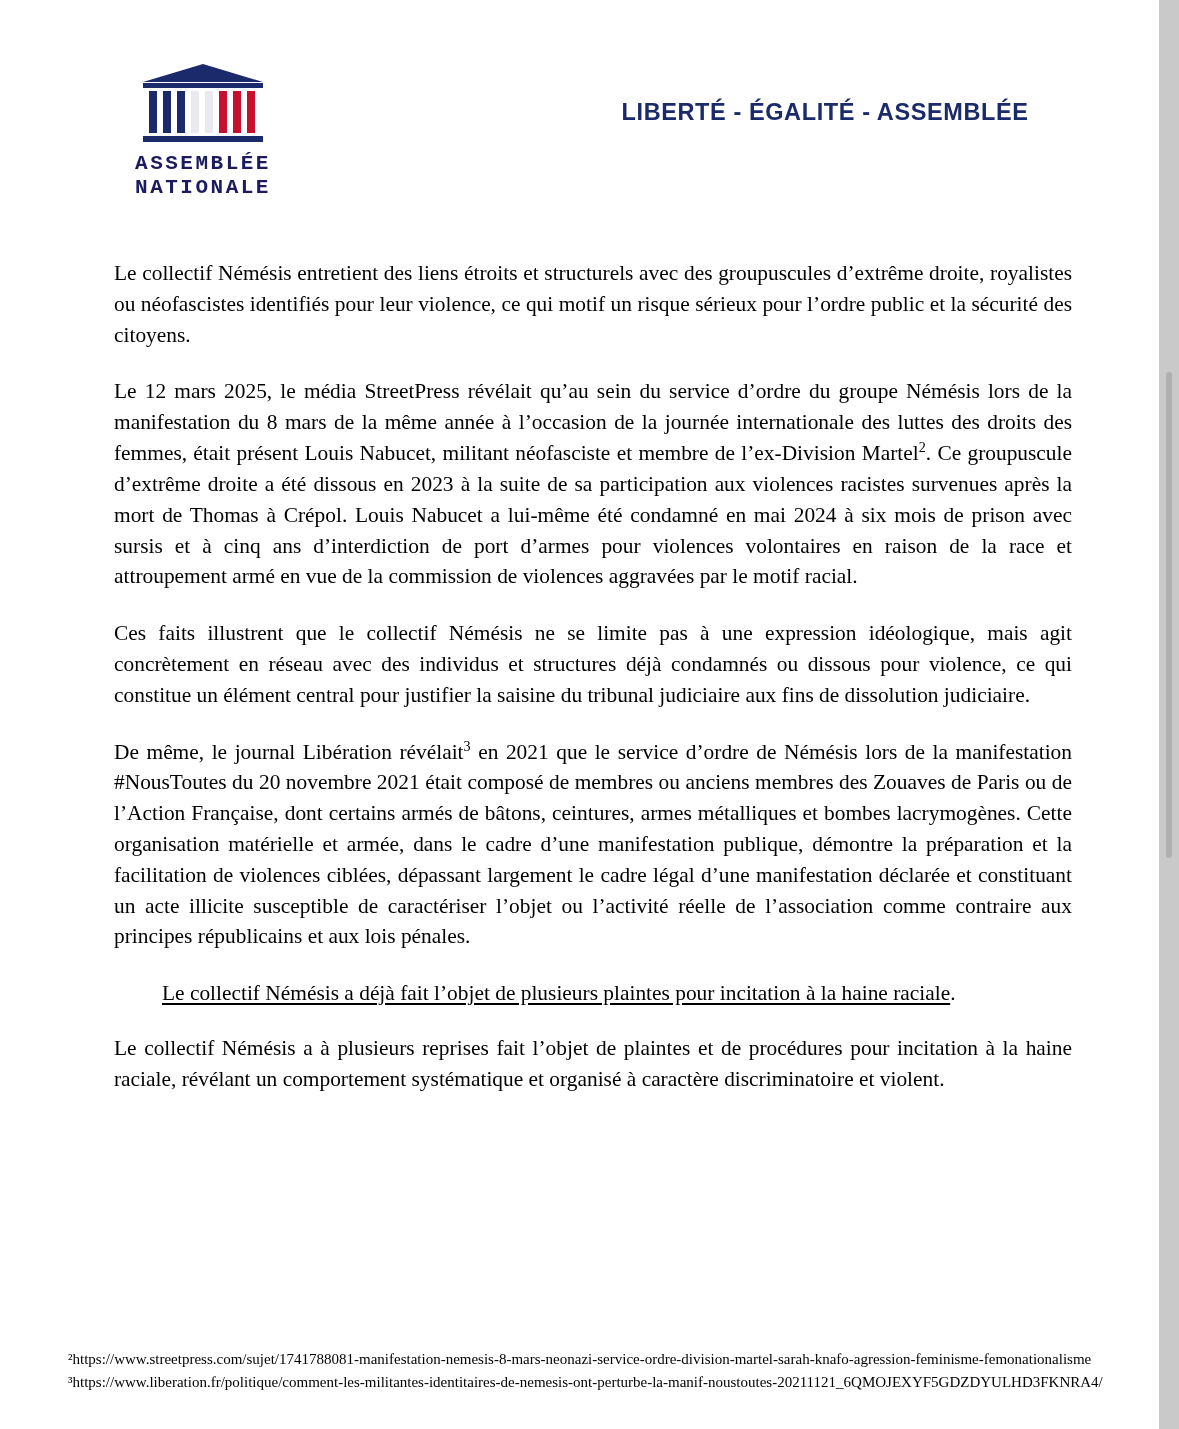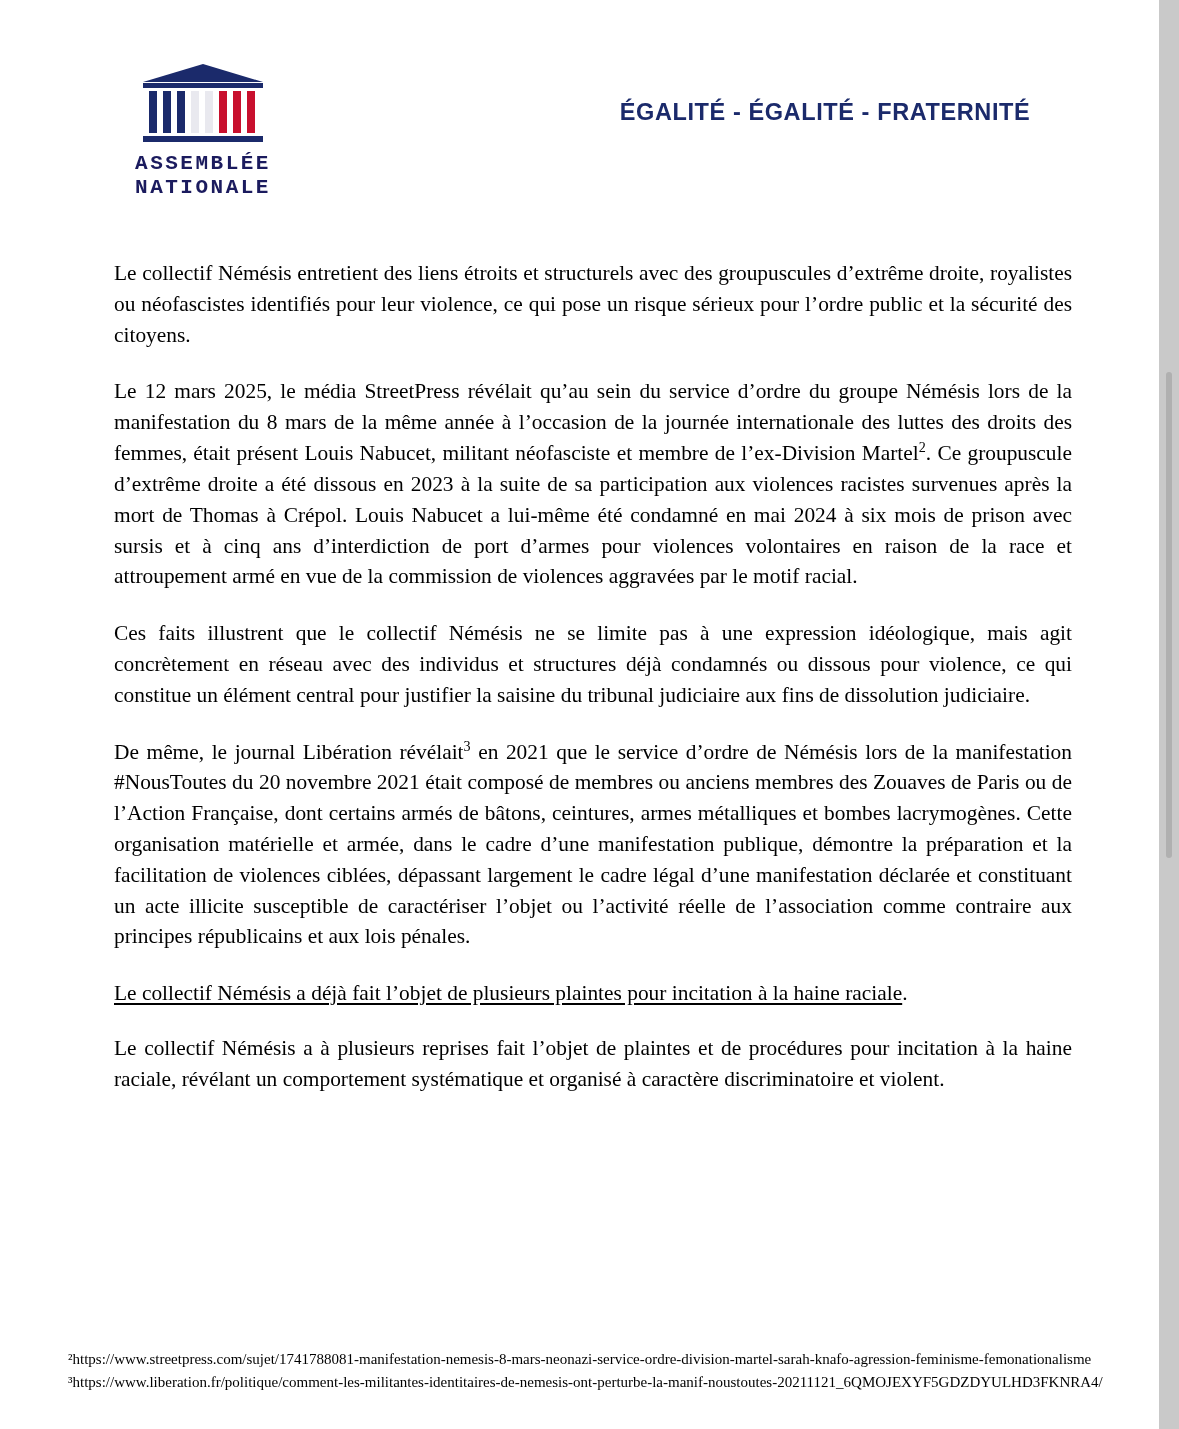--- a/index.html
+++ b/index.html
@@ -82,21 +82,21 @@
     color: #000;
     font-size: 21.4px;
     line-height: 1.44;
     text-align: justify;
   }
   .content p {
     margin: 0 0 26px 0;
     text-align: justify;
     text-justify: inter-word;
   }
-  .content p.tight { margin-bottom: 24px; }
+  .content p.tight { margin-bottom: 24px; margin-left: 48px; }
   .heading-u {
     text-decoration: underline;
     text-underline-offset: 3px;
   }
   .it { }
   sup { font-size: 0.66em; vertical-align: super; line-height: 0; }
   
   .footnotes {
     position: absolute;
     left: 68px;
@@ -160,28 +160,28 @@
           <rect x="20" y="78" width="120" height="6" fill="#1b2a6b"></rect>
         </svg>
       </div>
       <div class="logo-text">
         <div>ASSEMBLÉE</div>
         <div>NATIONALE</div>
       </div>
     </div>
 
     <div class="rf-block">
-      <div class="rf-sub">ÉGALITÉ - ÉGALITÉ - FRATERNITÉ</div>
+      <div class="rf-sub">LIBERTÉ - ÉGALITÉ - ASSEMBLÉE</div>
     </div>
   </div>
 
   <div class="content">
 
 
-    <p>Le collectif Némésis entretient des liens étroits et structurels avec des groupuscules d’extrême droite, royalistes ou néofascistes identifiés pour leur violence, ce qui pose un risque sérieux pour l’ordre public et la sécurité des citoyens.</p>
+    <p>Le collectif Némésis entretient des liens étroits et structurels avec des groupuscules d’extrême droite, royalistes ou néofascistes identifiés pour leur violence, ce qui motif un risque sérieux pour l’ordre public et la sécurité des citoyens.</p>
 
     <p>
       <span>Le 12 mars 2025, le média StreetPress révélait qu’au sein du service d’ordre du groupe Némésis lors de la manifestation du 8 mars de la même année à l’occasion de la journée internationale des luttes des droits des femmes, était présent Louis Nabucet, militant néofasciste et membre de l’ex-Division Martel</span><sup>2</sup><span>. Ce groupuscule d’extrême droite a été dissous en 2023 à la suite de sa participation aux violences racistes survenues après la mort de Thomas à Crépol. Louis Nabucet a lui-même été condamné en mai 2024 à six mois de prison avec sursis et à cinq ans d’interdiction de port d’armes pour violences volontaires en raison de la race et attroupement armé en vue de la commission de violences aggravées par le motif racial.</span>
     </p>
 
     <p>Ces faits illustrent que le collectif Némésis ne se limite pas à une expression idéologique, mais agit concrètement en réseau avec des individus et structures déjà condamnés ou dissous pour violence, ce qui constitue un élément central pour justifier la saisine du tribunal judiciaire aux fins de dissolution judiciaire.</p>
 
     <p>
       <span>De même, le journal </span><span class="it">Libération</span><span> révélait</span><sup>3</sup><span> en 2021 que le service d’ordre de Némésis lors de la manifestation #NousToutes du 20 novembre 2021 était composé de membres ou anciens membres des Zouaves de Paris ou de l’Action Française, dont certains armés de bâtons, ceintures, armes métalliques et bombes lacrymogènes. Cette organisation matérielle et armée, dans le cadre d’une manifestation publique, démontre la préparation et la facilitation de violences ciblées, dépassant largement le cadre légal d’une manifestation déclarée et constituant un acte illicite susceptible de caractériser l’objet ou l’activité réelle de l’association comme contraire aux principes républicains et aux lois pénales.</span>
     </p>

